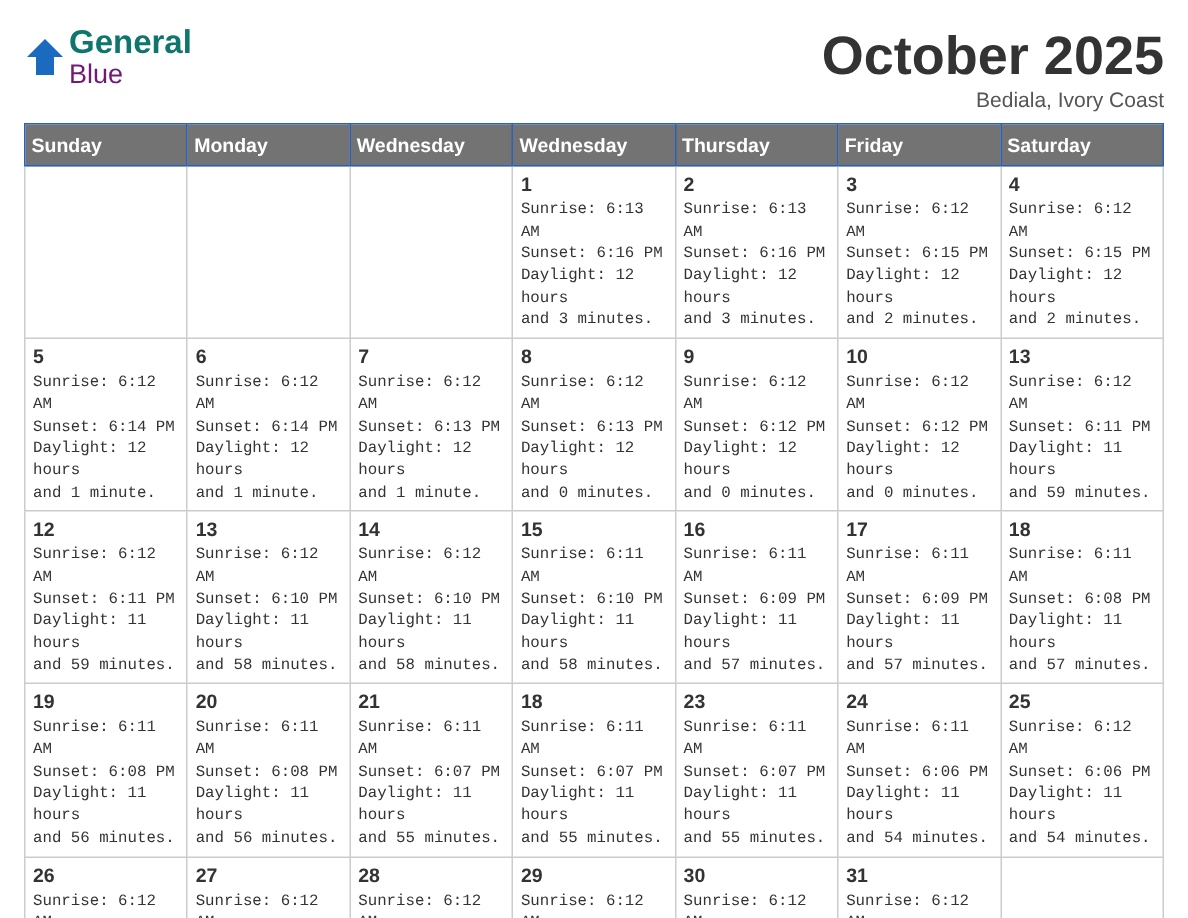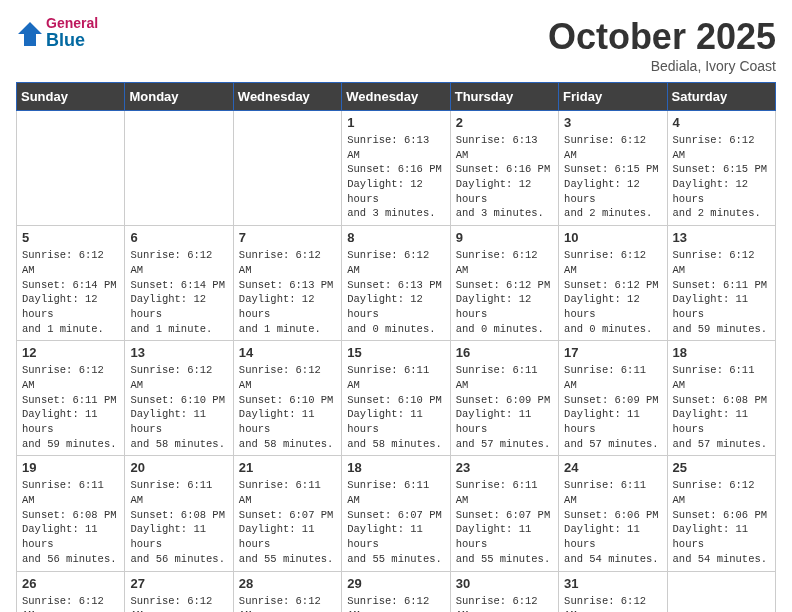--- a/index.html
+++ b/index.html
@@ -19,28 +19,28 @@
     .logo {
       display: flex;
       align-items: center;
     }
     .logo-text {
       display: flex;
       flex-direction: column;
       line-height: 1.1;
     }
     .logo-general {
-      font-size: 14px;
-      font-weight: bold;
-      color: #be185d;
+      font-size: 22px;
+      font-weight: bold;
+      color: #0f766e;
     }
     .logo-blue {
       font-size: 18px;
-      font-weight: bold;
-      color: #0369a1;
+      font-weight: normal;
+      color: #701a75;
     }
     .logo-icon {
       width: 28px;
       height: 28px;
       margin-right: 2px;
     }
     .title-area {
       text-align: right;
     }
     .month-title {
@@ -51,21 +51,21 @@
     .subtitle {
       font-size: 14px;
       color: #555;
     }
     .calendar {
       width: 100%;
       border-collapse: collapse;
       font-size: 11px;
     }
     .calendar thead th {
-      background-color: #404040;
+      background-color: #737373;
       color: #fff;
       padding: 6px 4px;
       text-align: left;
       font-size: 13px;
       font-weight: bold;
       border: 1px solid #2962b8;
     }
     .calendar tbody td {
       vertical-align: top;
       border: 1px solid #ccc;

